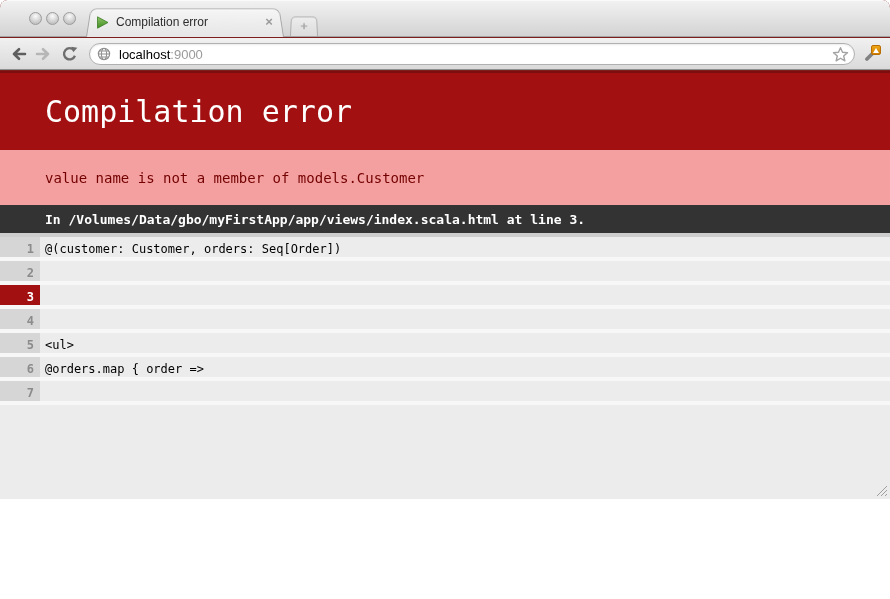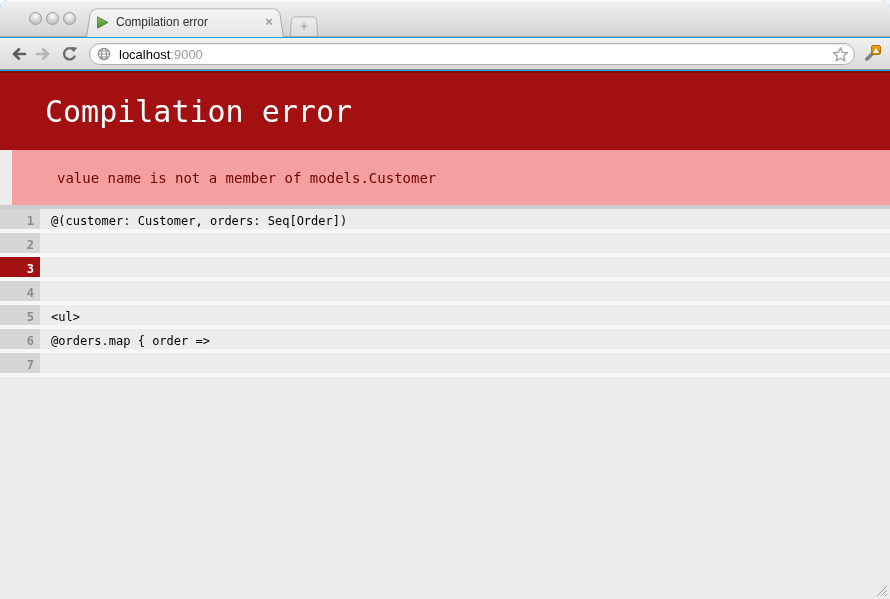--- a/index.html
+++ b/index.html
@@ -1,19 +1,19 @@
 <!DOCTYPE html>
 <html><head>
 <meta charset="utf-8">
 <style>
   * { margin:0; padding:0; box-sizing:border-box; }
   html,body { background:#ffffff; }
   body { font-family:"Liberation Sans", sans-serif; }
-  .window { position:relative; width:890px; height:599px; overflow:hidden;
-            border-radius:8px 8px 0 0; background:#0ea5e9; }
+  .window { position:relative; width:890px; height:499px; overflow:hidden;
+            border-radius:8px 8px 0 0; background:#7f1d1d; }
 
   
   .tabstrip { position:absolute; top:0; left:0; right:0; height:37px;
               background:linear-gradient(#f2f2f2,#d3d3d3);
               border-bottom:1px solid #a4a4a4; border-radius:8px 8px 0 0;
               box-shadow:inset 0 1px 0 #fafafa; }
   .light { position:absolute; top:12px; width:13px; height:13px; border-radius:50%;
            background:radial-gradient(circle at 50% 30%, #fbfbfb, #c6c6c6 70%, #b4b4b4);
            border:1px solid #9c9c9c; }
   .tab-shape { position:absolute; left:86px; top:7px; width:198px; height:30px;
@@ -54,29 +54,29 @@
            display:flex; align-items:center; justify-content:center; }
   .badge-arrow { width:0; height:0; border-left:3px solid transparent;
                  border-right:3px solid transparent; border-bottom:5px solid #fff; }
 
   
   .content { position:absolute; top:71px; left:0; right:0; bottom:0; background:#ececec;
              font-family:"DejaVu Sans Mono", monospace; }
   .err-h1 { height:79px; background:#a31012; border-top:2px solid #7c0e10;
             color:#ffffff; font-size:30px; padding-left:45px; display:flex; align-items:center; }
   .err-detail { height:55px; background:#f5a0a0; color:#730000; font-size:14px;
-                padding-left:45px; display:flex; align-items:center;margin-left:12px; }
+                padding-left:45px; display:flex; align-items:center; }
   .err-loc { height:28px; background:#333333; color:#ffffff; font-size:13px; font-weight:bold;
              padding-left:45px; display:flex; align-items:center; }
   .rows { border-top:4px solid #cdcdcd; }
   .row { display:flex; height:24px; border-bottom:4px solid #f7f7f7; background:#ececec;
          font-size:12px; line-height:24px; }
   .ln { width:40px; flex:0 0 auto; background:#d6d6d6; color:#8b8b8b; font-weight:bold;
         text-align:right; padding-right:6px; }
-  .code { padding-left:11px; white-space:pre; color:#000000; }
+  .code { padding-left:5px; white-space:pre; color:#000000; }
   .row.error .ln { background:#a31012; color:#ffffff; }
   .row.error .code { color:#a31012; }
   .marker { background:#a31012; color:#ffffff; }
 
   .resize-grip { position:absolute; right:2px; bottom:2px; }
 </style>
 </head>
 <body>
 
 <div class="window">
@@ -143,20 +143,21 @@
       </svg>
       <span class="badge">
           <span class="badge-arrow"></span>
         </span>
     </div>
   </div>
 
   <div class="content">
     <div class="err-h1">Compilation error</div>
     <div class="err-detail">value name is not a member of models.Customer</div>
+    <div class="err-loc">In /Volumes/Data/gbo/myFirstApp/app/views/index.scala.html at line 3.</div>
 
     <div class="rows">
       <div class="row">
         <span class="ln">1</span>
         <span class="code">@(customer: Customer, orders: Seq[Order])</span>
       </div>
       <div class="row">
         <span class="ln">2</span>
         <span class="code"></span>
       </div>

